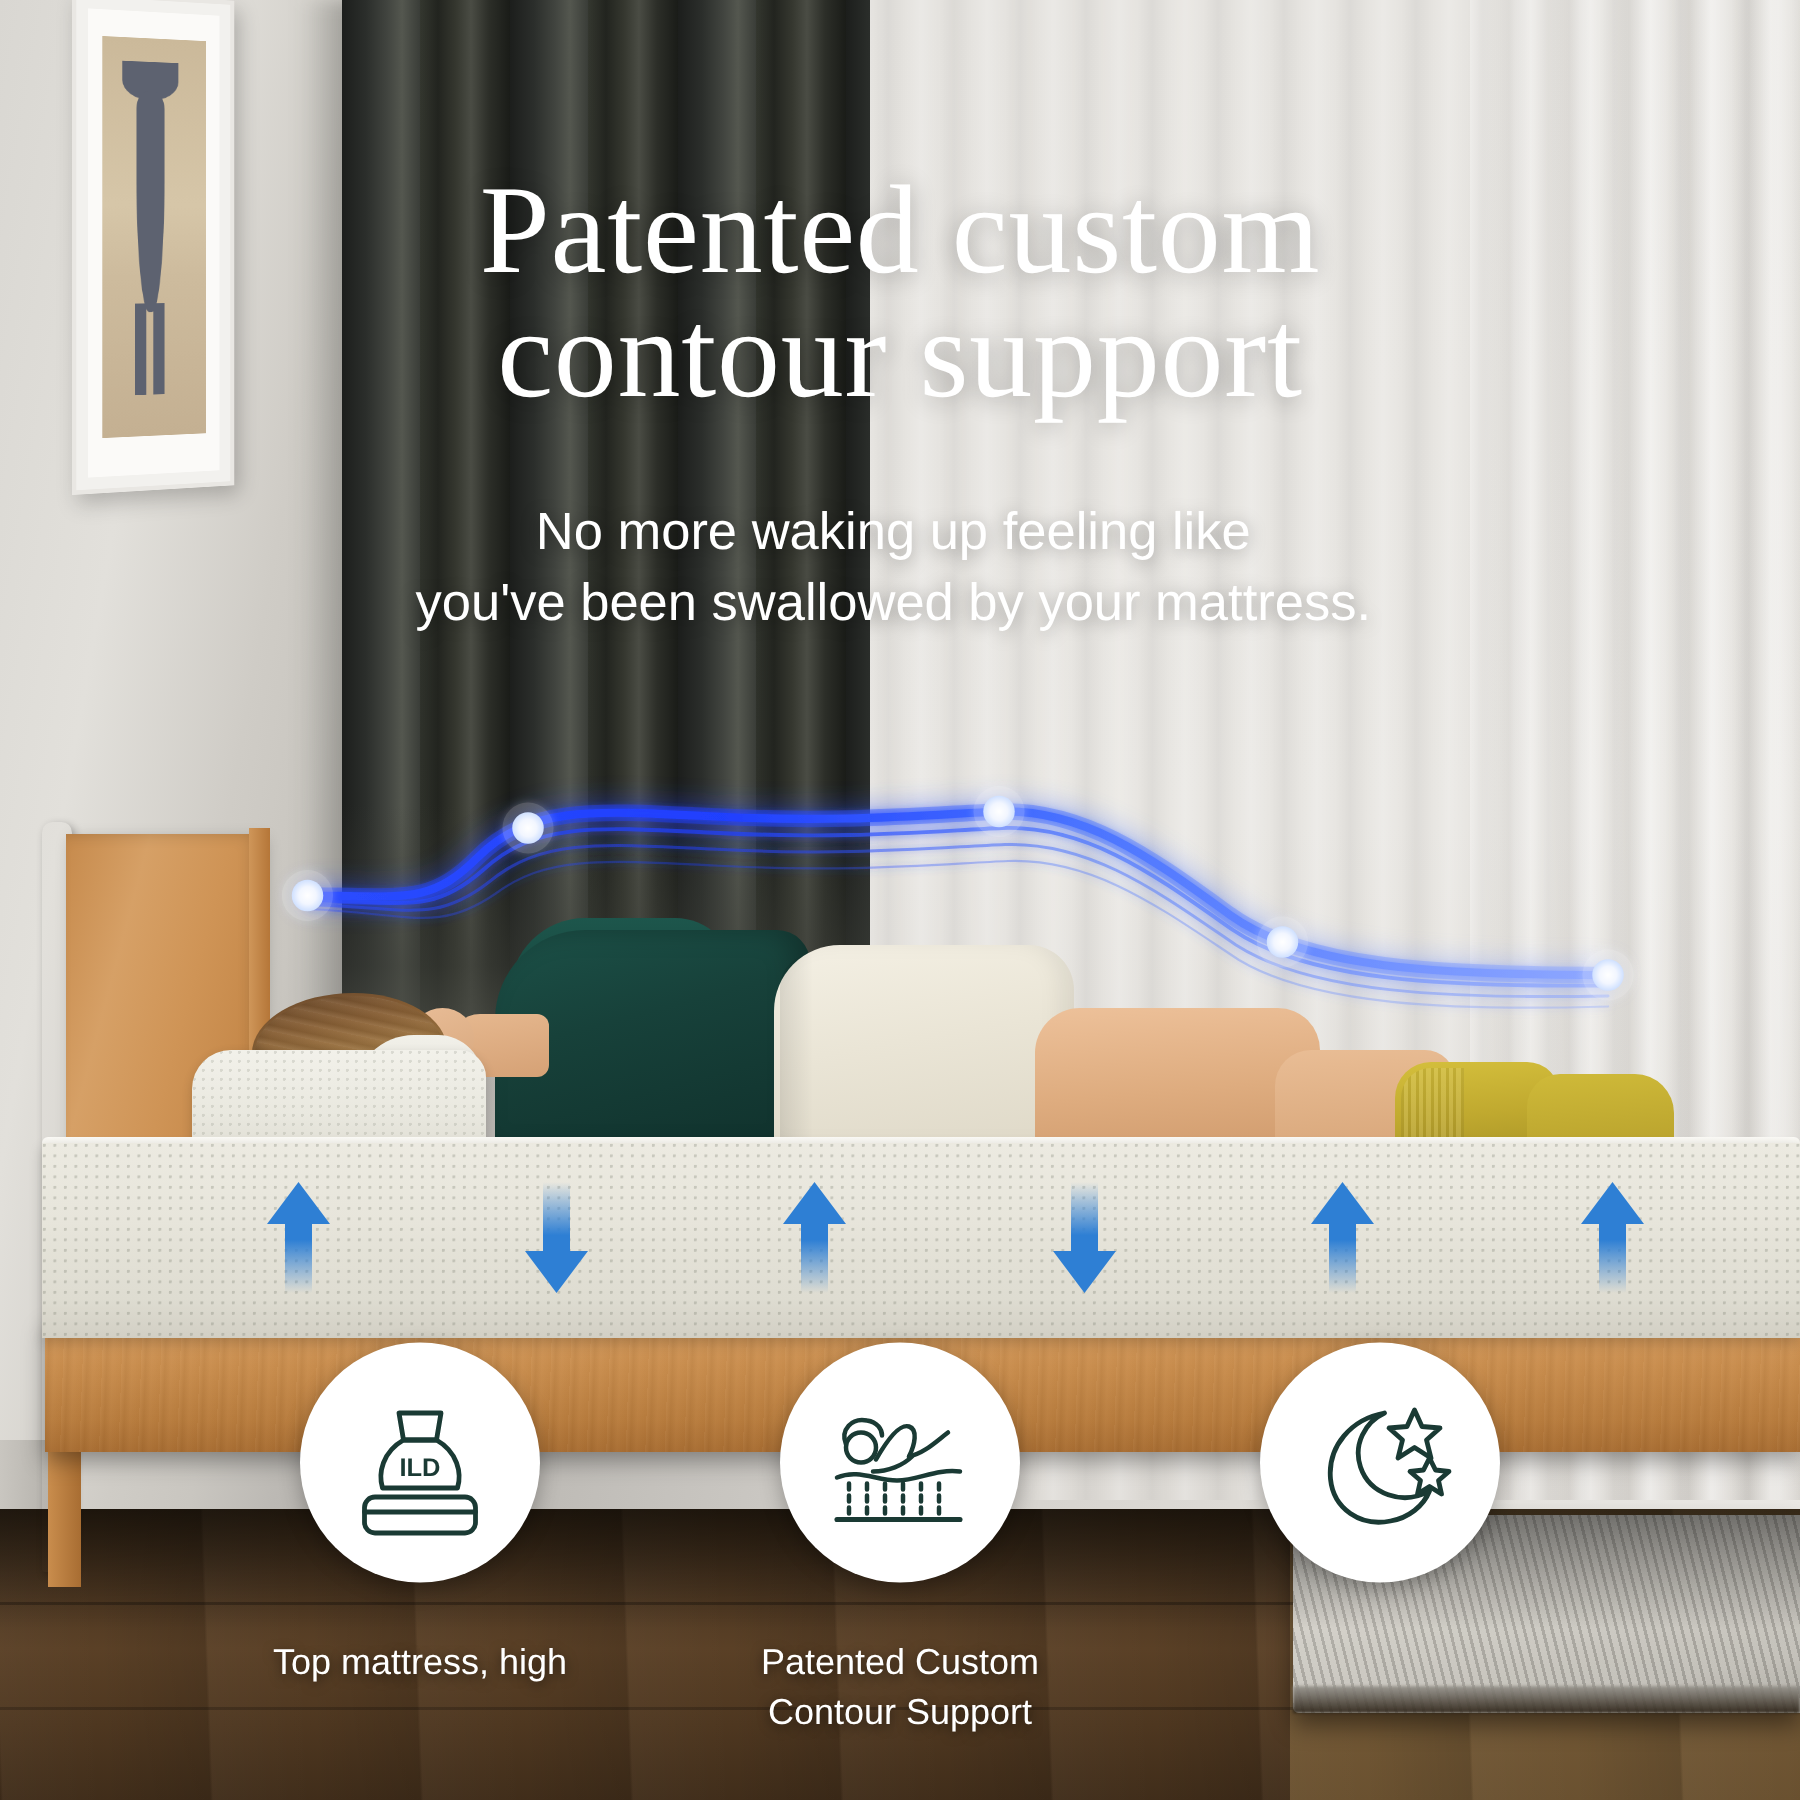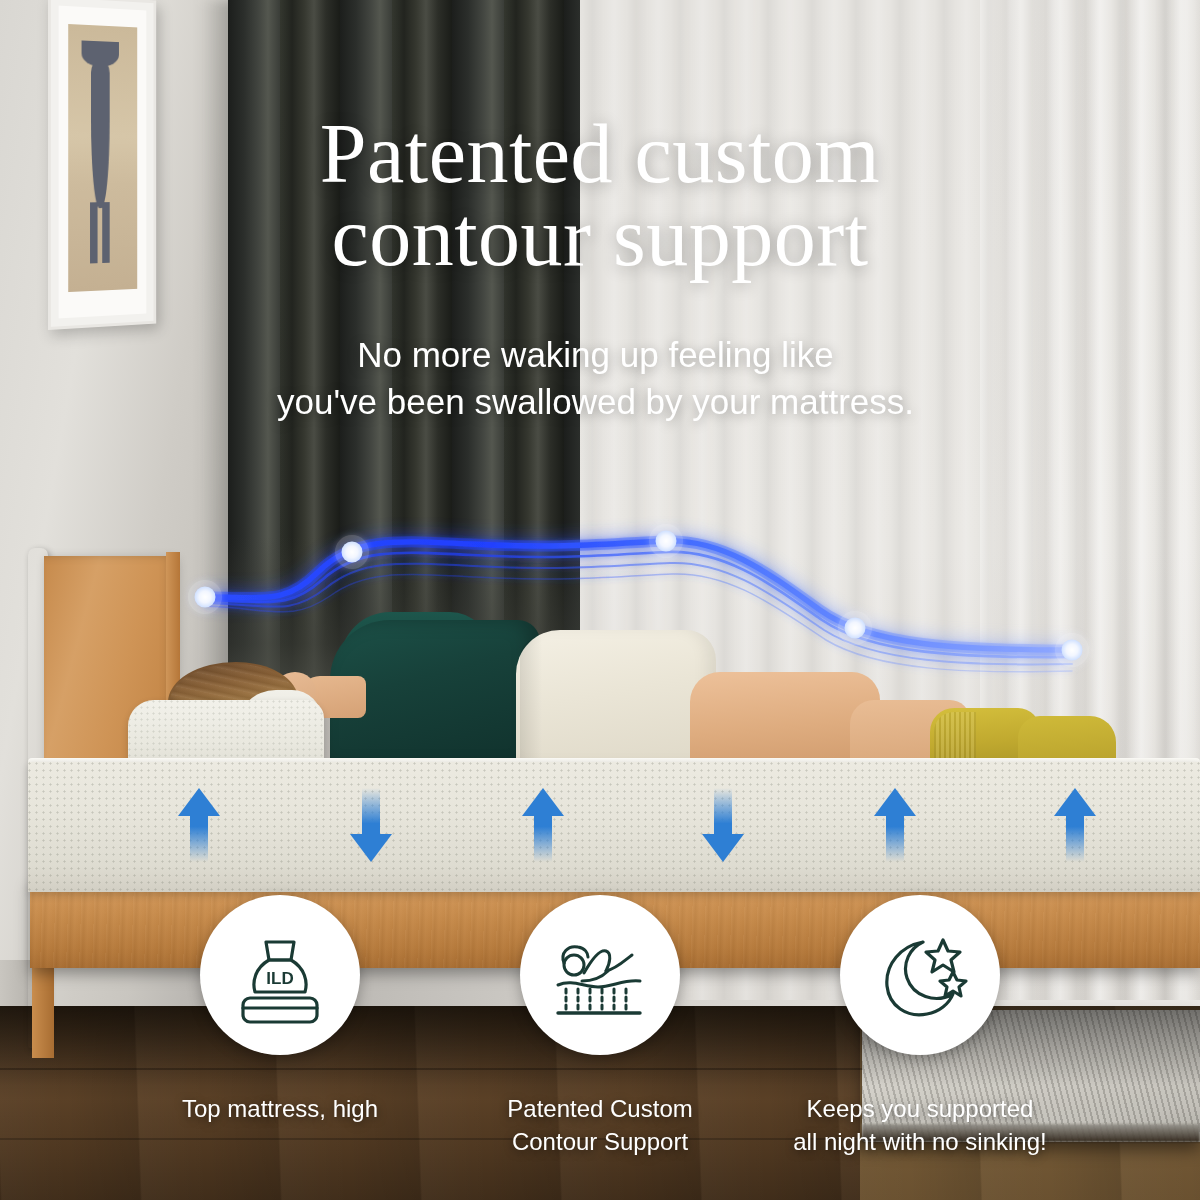--- a/index.html
+++ b/index.html
@@ -601,18 +601,14 @@
   <div class="featCircle" style="left:840px; top:895px;">
     <svg width="110" height="110" viewBox="0 0 110 110">
       <g fill="none" stroke="#1a3a34" stroke-width="3.2" stroke-linejoin="round" stroke-linecap="round">
         <path d="M58,22 C36,26 20,44 22,66 C24,86 42,98 62,94
                  C74,92 84,84 88,74 C70,84 48,76 42,58 C37,43 45,28 58,22 Z"></path>
         <path d="M78,20 L83,31 L95,32 L86,40 L89,52 L78,45 L67,52 L70,40 L61,32 L73,31 Z"></path>
         <path d="M88,52 L92,60 L101,61 L94,67 L96,76 L88,71 L80,76 L82,67 L75,61 L84,60 Z"></path>
       </g>
     </svg>
   </div>
-  <div class="featCaption" style="left:770px; top:1092px;">
-    <span>Keeps you supported</span>
-    <span class="c2">all night with no sinking!</span>
-  </div>
 
 </div>
 
 </body></html>

